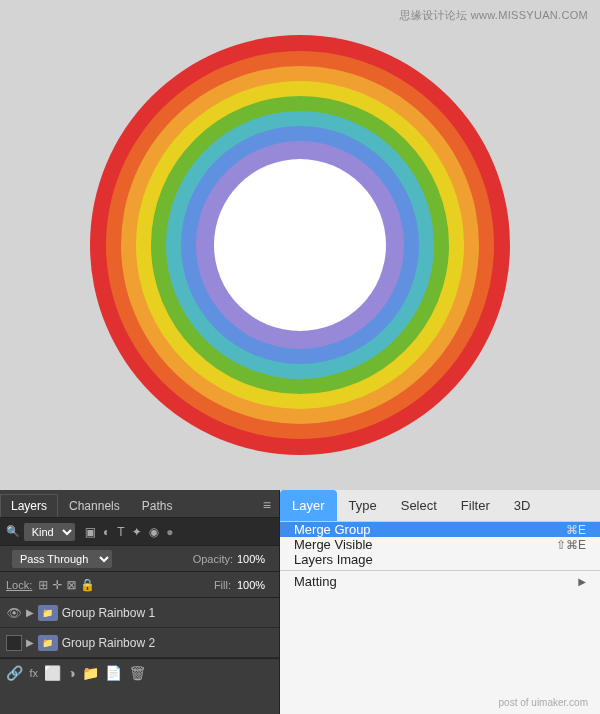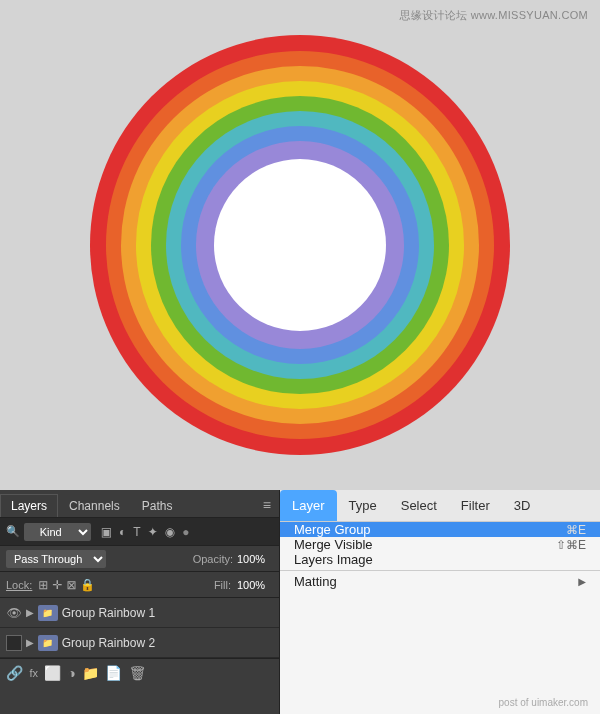--- a/index.html
+++ b/index.html
@@ -97,21 +97,21 @@
     .layers-search-icon {
       color: #aaa;
       font-size: 11px;
     }
 
     .kind-select {
       background: #555;
       border: none;
       color: #fff;
       font-size: 11px;
-      padding: 2px 12px;
+      padding: 2px 4px;
       border-radius: 2px;
       height: 18px;
     }
 
     .filter-icons {
       display: flex;
       gap: 3px;
       margin-left: 4px;
     }
 
@@ -138,20 +138,21 @@
 
     .blend-select {
       background: #555;
       border: none;
       color: #fff;
       font-size: 11px;
       padding: 2px 4px;
       border-radius: 2px;
       height: 18px;
       width: 100px;
+      margin-left: 6px;
     }
 
     .opacity-label {
       color: #aaa;
       font-size: 11px;
       margin-left: auto;
     }
 
     .opacity-value {
       color: #fff;

